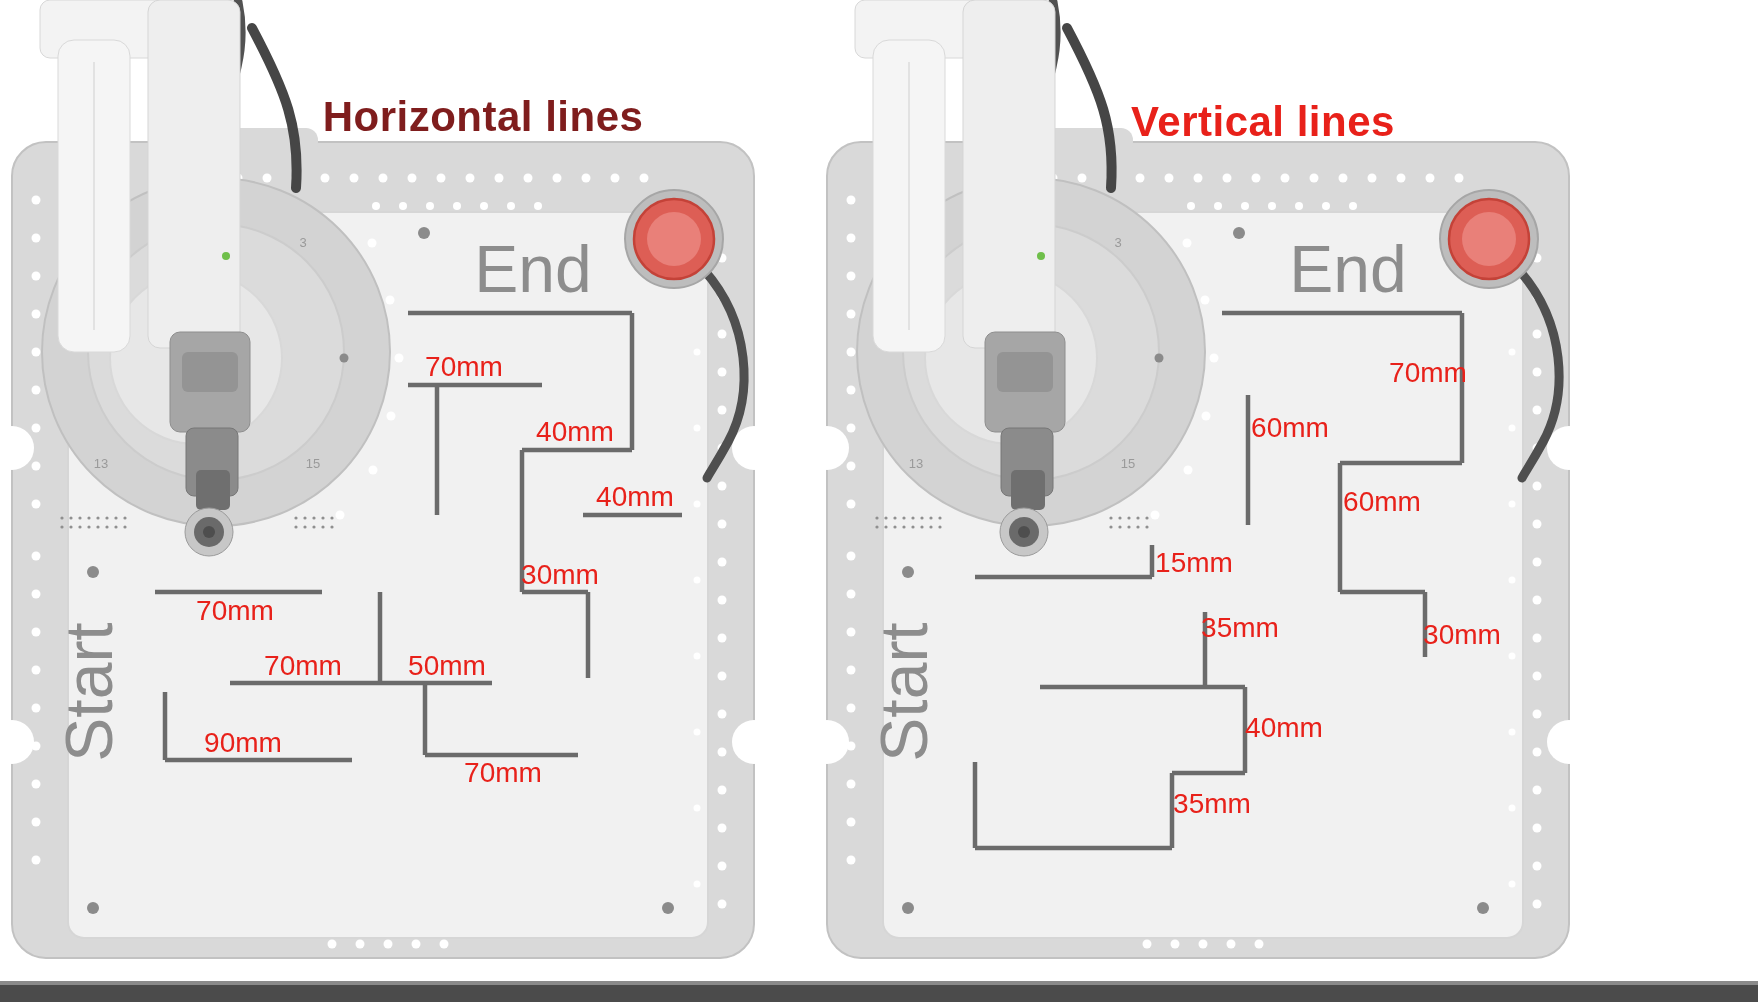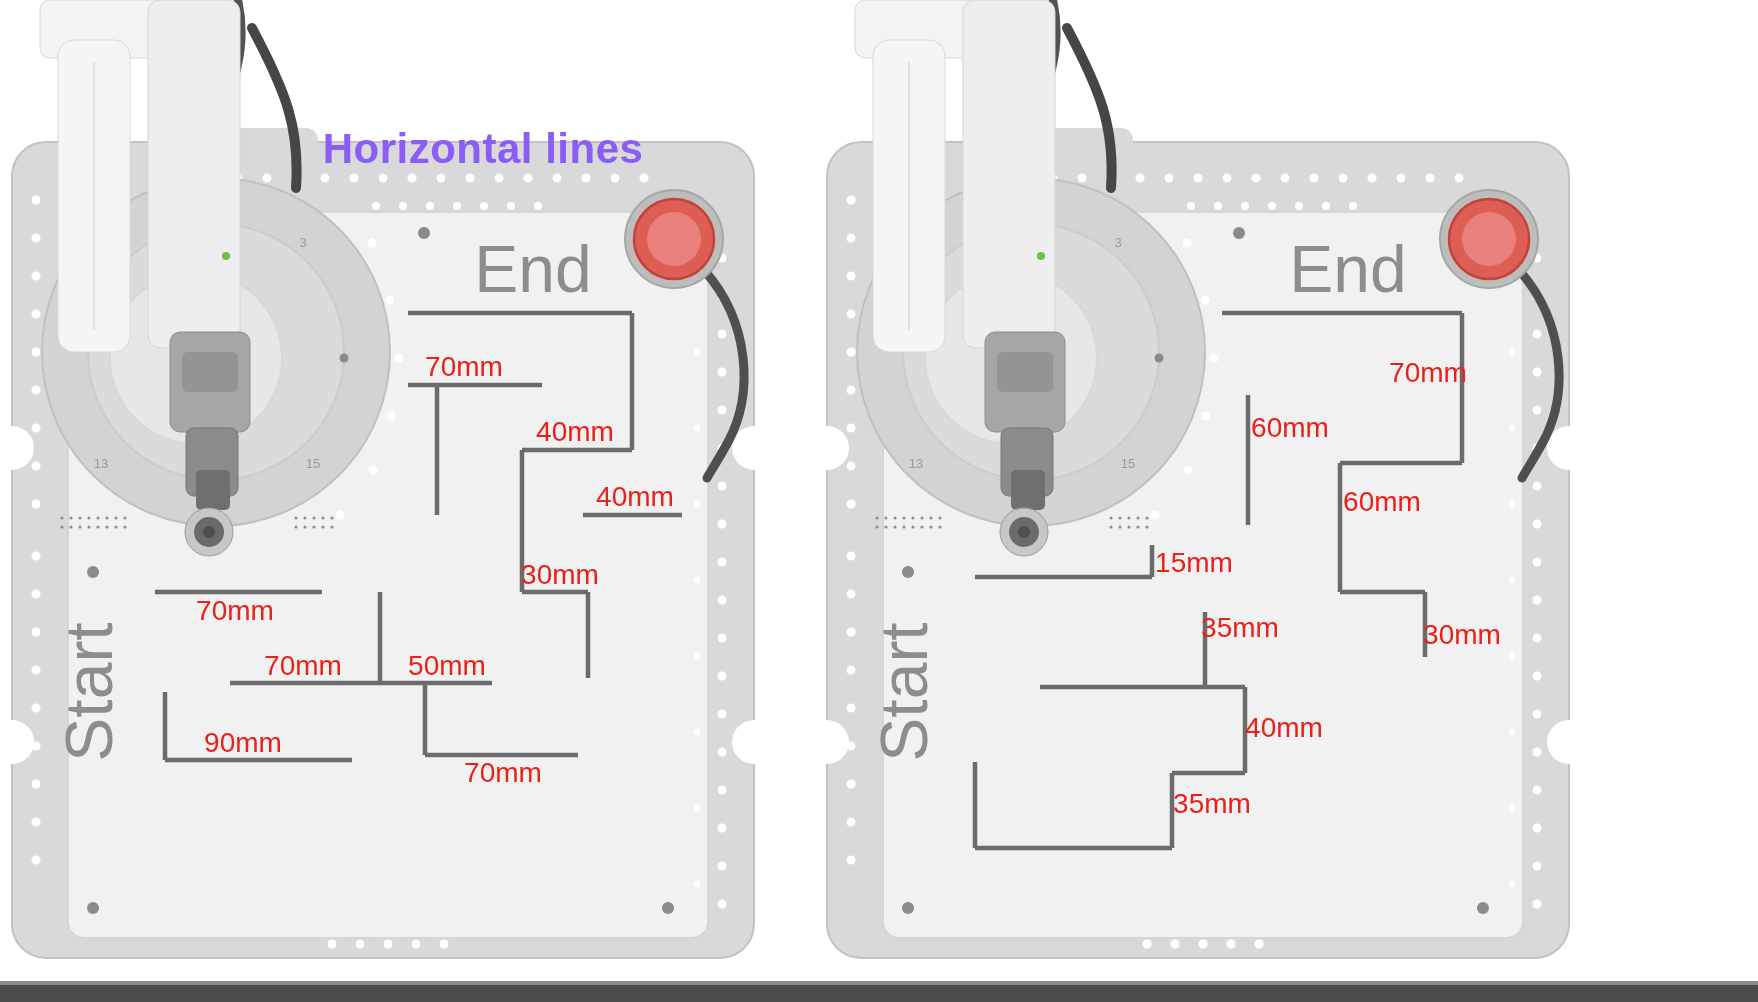--- a/index.html
+++ b/index.html
@@ -260,15 +260,16 @@
           <text x="1382" y="511" text-anchor="middle" class="mm-label" fill="#e8211a">60mm</text>
           <text x="1194" y="572" text-anchor="middle" class="mm-label" fill="#e8211a">15mm</text>
           <text x="1240" y="637" text-anchor="middle" class="mm-label" fill="#e8211a">35mm</text>
           <text x="1462" y="644" text-anchor="middle" class="mm-label" fill="#e8211a">30mm</text>
           <text x="1284" y="737" text-anchor="middle" class="mm-label" fill="#e8211a">40mm</text>
           <text x="1212" y="813" text-anchor="middle" class="mm-label" fill="#e8211a">35mm</text>
         </g>
       </g>
   </svg>
 
-  <div class="panel-title title-left" style="color: #8b5cf6; margin-top: 32px;">Horizontal lines</div>
+  <div class="panel-title title-left" style="color: #7f1d1d;">Horizontal lines</div>
+  <div class="panel-title title-right" style="color: rgb(232, 33, 26);">Vertical lines</div>
 
 </div>
 
 </body></html>

